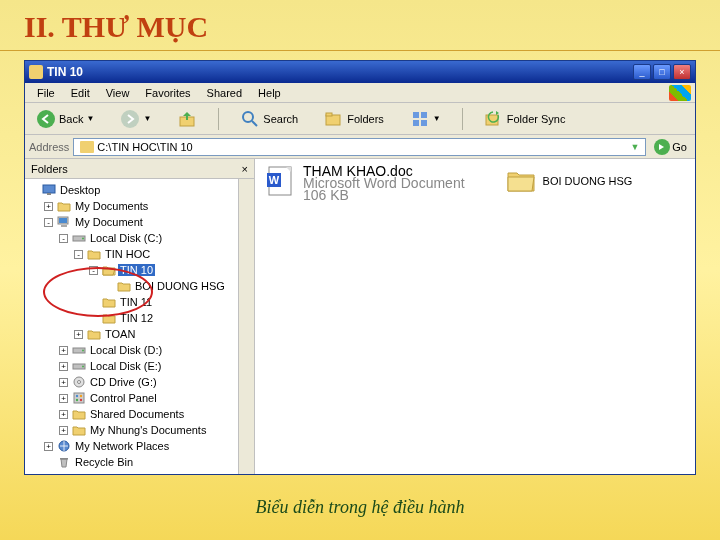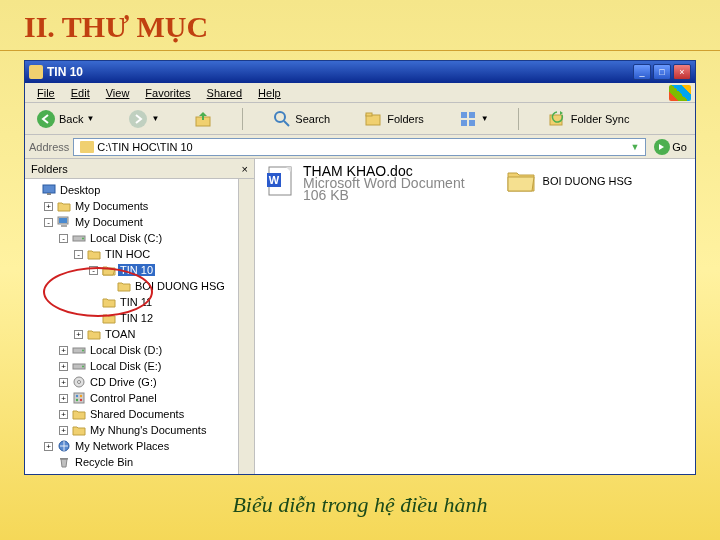--- a/index.html
+++ b/index.html
@@ -54,34 +54,34 @@
   }
   .titlebar-buttons .close { background: linear-gradient(180deg, #f08080, #c03030); }
   .menubar {
     height: 20px;
     background: #ece9d8;
     display: flex;
     align-items: center;
     padding: 0 4px;
     border-bottom: 1px solid #c0c0c0;
   }
-  .menubar span { padding: 2px 8px; cursor: default; text-decoration: underline; }
+  .menubar span { padding: 2px 8px; cursor: default; }
   .menubar .logo {
     margin-left: auto;
     width: 22px; height: 16px;
     background: linear-gradient(45deg,#f25022 25%,#7fba00 25% 50%,#00a4ef 50% 75%,#ffb900 75%);
     border-radius: 2px;
   }
   .toolbar {
     height: 32px;
     background: #ece9d8;
     display: flex;
     align-items: center;
     padding: 0 4px;
-    gap: 20px;
+    gap: 12px;
     border-bottom: 1px solid #c0c0c0;
   }
   .tbtn {
     display: flex; align-items: center;
     padding: 2px 6px;
     border: 1px solid transparent;
     border-radius: 2px;
     gap: 3px;
   }
   .tbtn .i {
@@ -207,21 +207,21 @@
     border: 2px solid #d02020;
     border-radius: 50%;
     pointer-events: none;
   }
   .caption {
     position: absolute;
     left: 0; bottom: 22px;
     width: 100%;
     text-align: center;
     font-family: "Times New Roman", serif;
-    font-size: 22px;
+    font-size: 18px;
     font-style: italic;
     color: #1a4a1a;
   }
   svg { display: block; }
   .scrollbar {
     position: absolute;
     right: 0; top: 0; bottom: 0;
     width: 16px;
     background: #ece9d8;
     border-left: 1px solid #c0c0c0;

